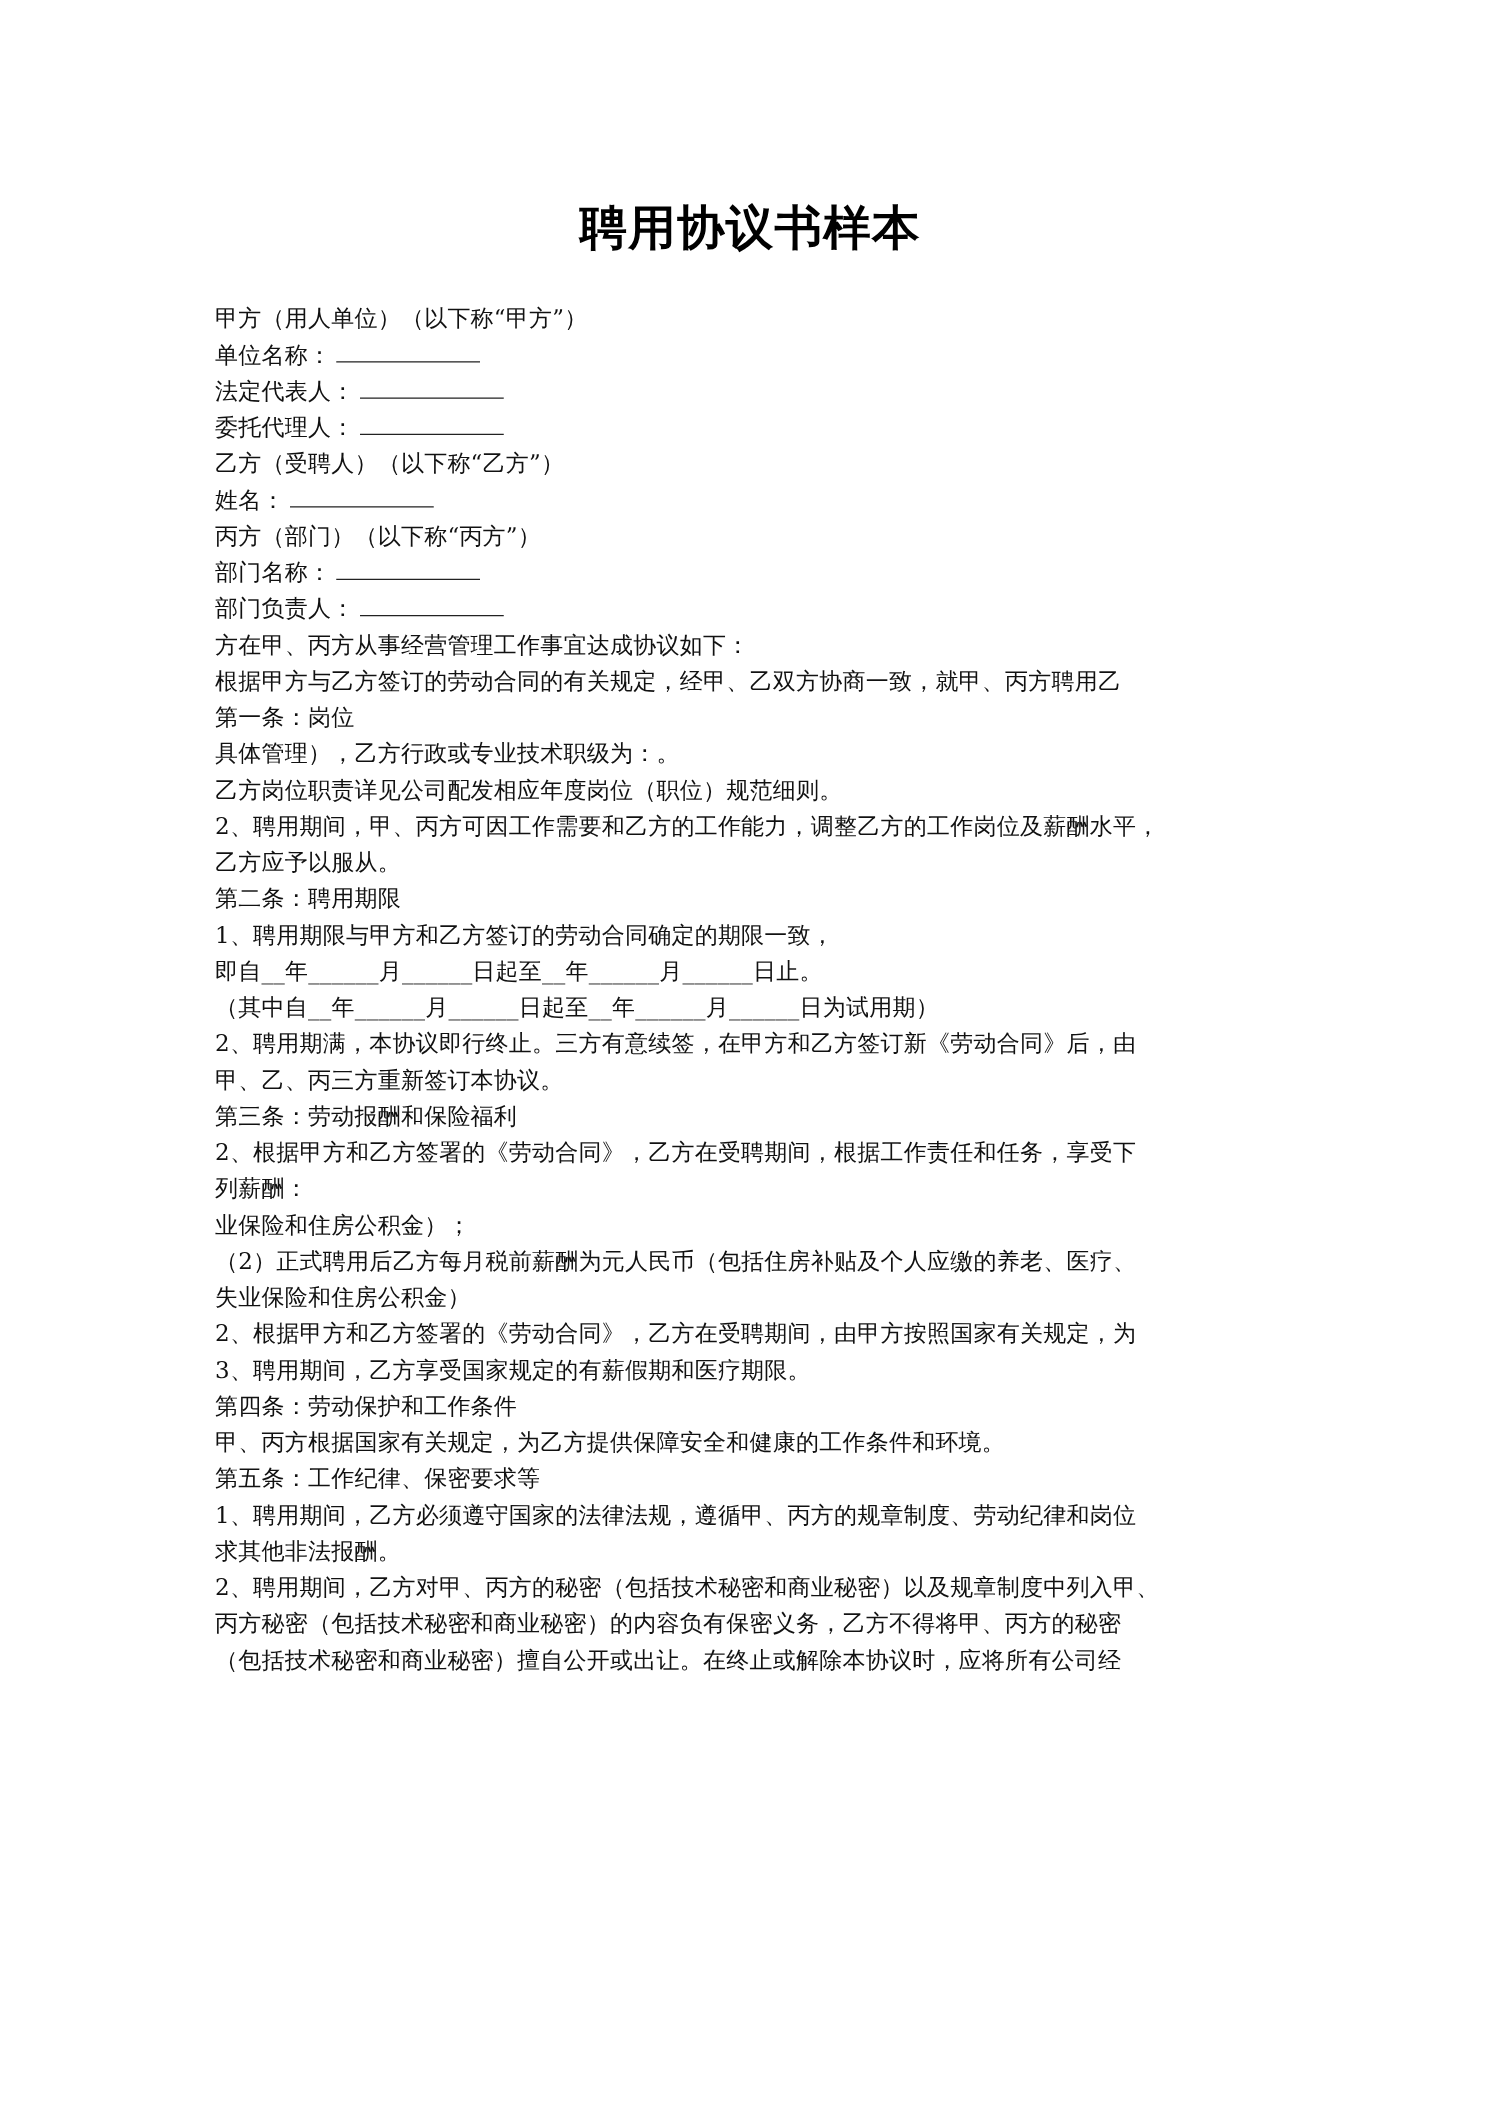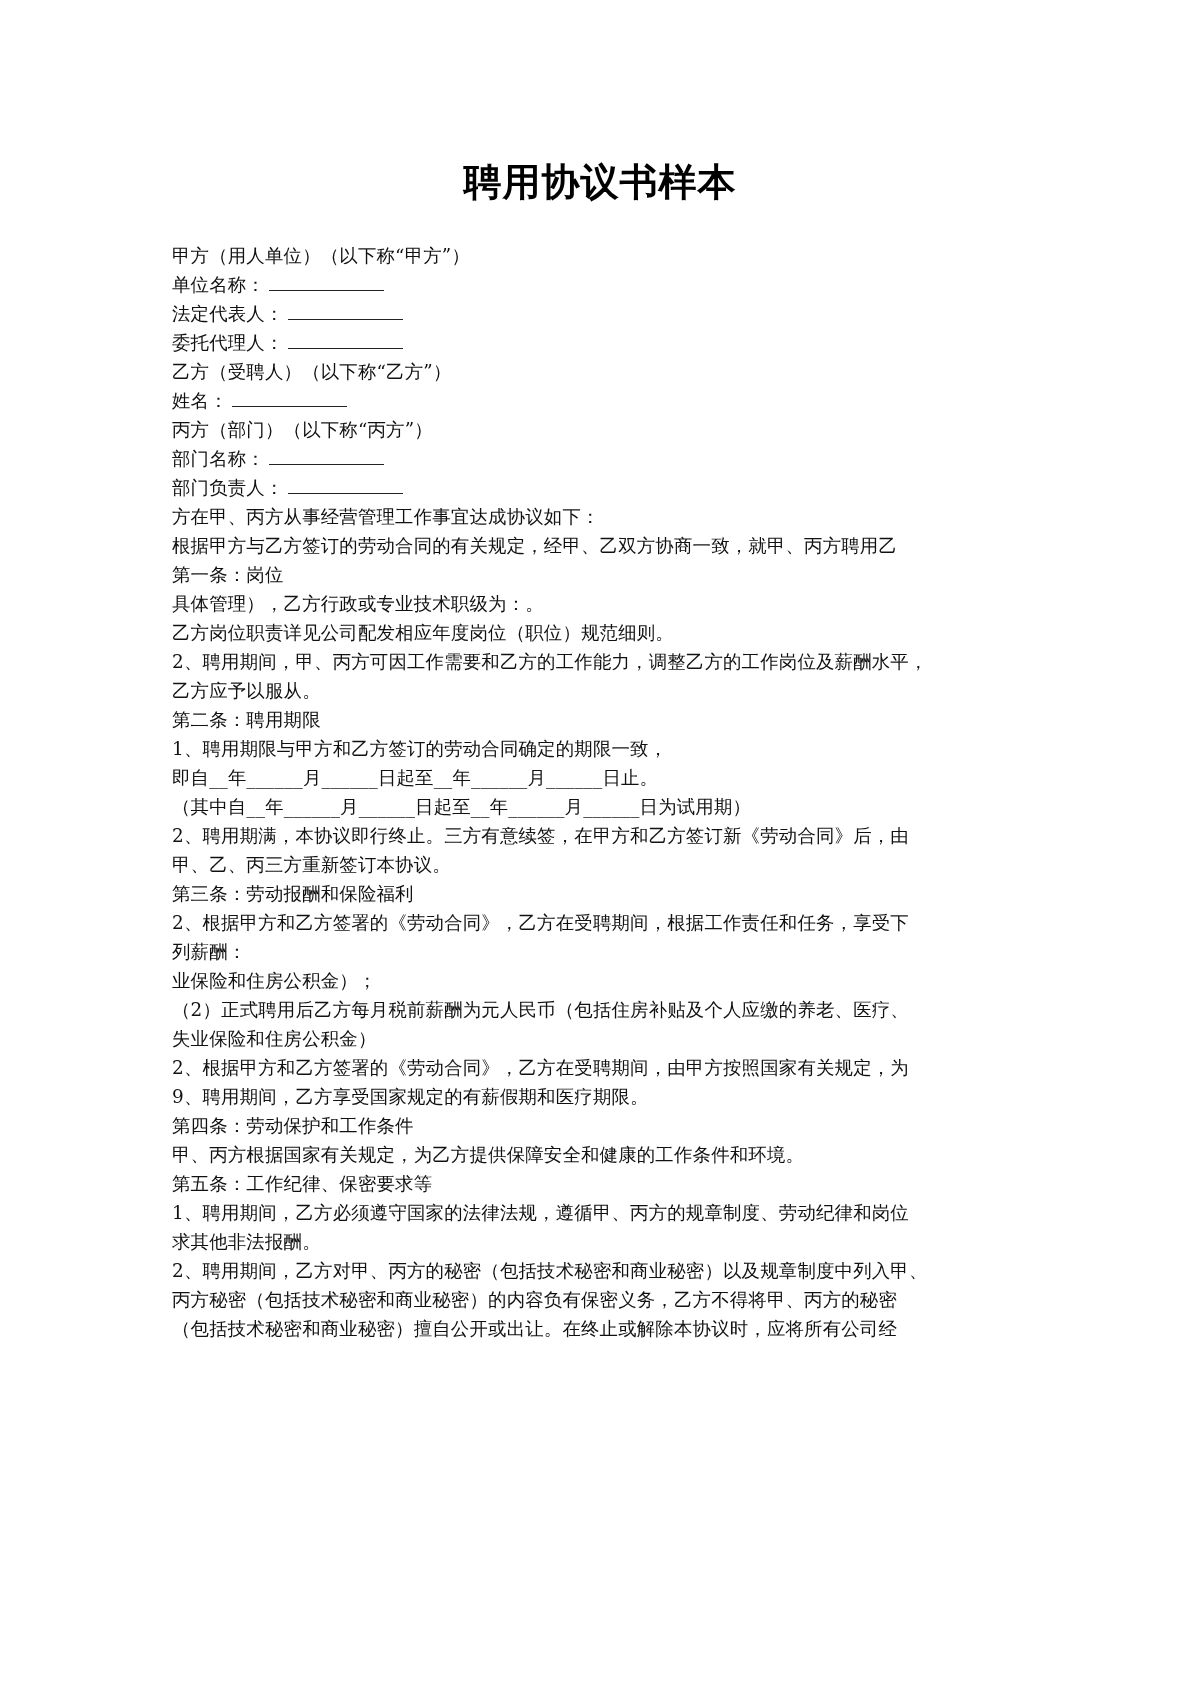--- a/index.html
+++ b/index.html
@@ -49,21 +49,21 @@
       <div class="line"><span>（其中自__年______月______日起至__年______月______日为试用期）</span></div>
       <div class="line"><span>2、聘用期满，本协议即行终止。三方有意续签，在甲方和乙方签订新《劳动合同》后，由</span></div>
       <div class="line"><span>甲、乙、丙三方重新签订本协议。</span></div>
       <div class="line"><span>第三条：劳动报酬和保险福利</span></div>
       <div class="line"><span>2、根据甲方和乙方签署的《劳动合同》，乙方在受聘期间，根据工作责任和任务，享受下</span></div>
       <div class="line"><span>列薪酬：</span></div>
       <div class="line"><span>业保险和住房公积金）；</span></div>
       <div class="line"><span>（2）正式聘用后乙方每月税前薪酬为元人民币（包括住房补贴及个人应缴的养老、医疗、</span></div>
       <div class="line"><span>失业保险和住房公积金）</span></div>
       <div class="line"><span>2、根据甲方和乙方签署的《劳动合同》，乙方在受聘期间，由甲方按照国家有关规定，为</span></div>
-      <div class="line"><span>9、聘用期间，乙方享受国家规定的有薪假期和医疗期限。</span></div>
+      <div class="line"><span>3、聘用期间，乙方享受国家规定的有薪假期和医疗期限。</span></div>
       <div class="line"><span>第四条：劳动保护和工作条件</span></div>
       <div class="line"><span>甲、丙方根据国家有关规定，为乙方提供保障安全和健康的工作条件和环境。</span></div>
       <div class="line"><span>第五条：工作纪律、保密要求等</span></div>
       <div class="line"><span>1、聘用期间，乙方必须遵守国家的法律法规，遵循甲、丙方的规章制度、劳动纪律和岗位</span></div>
       <div class="line"><span>求其他非法报酬。</span></div>
       <div class="line"><span>2、聘用期间，乙方对甲、丙方的秘密（包括技术秘密和商业秘密）以及规章制度中列入甲、</span></div>
       <div class="line"><span>丙方秘密（包括技术秘密和商业秘密）的内容负有保密义务，乙方不得将甲、丙方的秘密</span></div>
       <div class="line"><span>（包括技术秘密和商业秘密）擅自公开或出让。在终止或解除本协议时，应将所有公司经</span></div>
     </div>
 </div>

